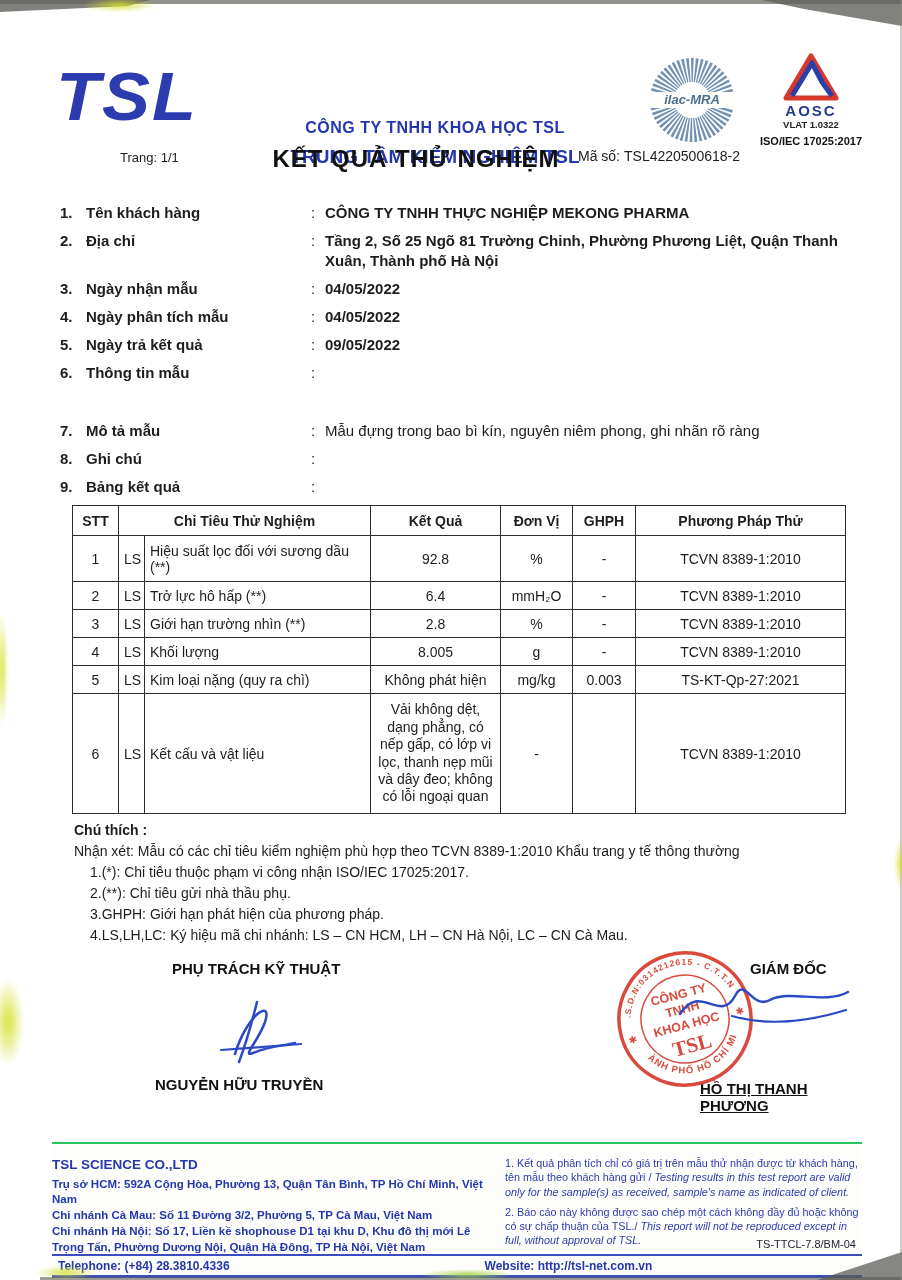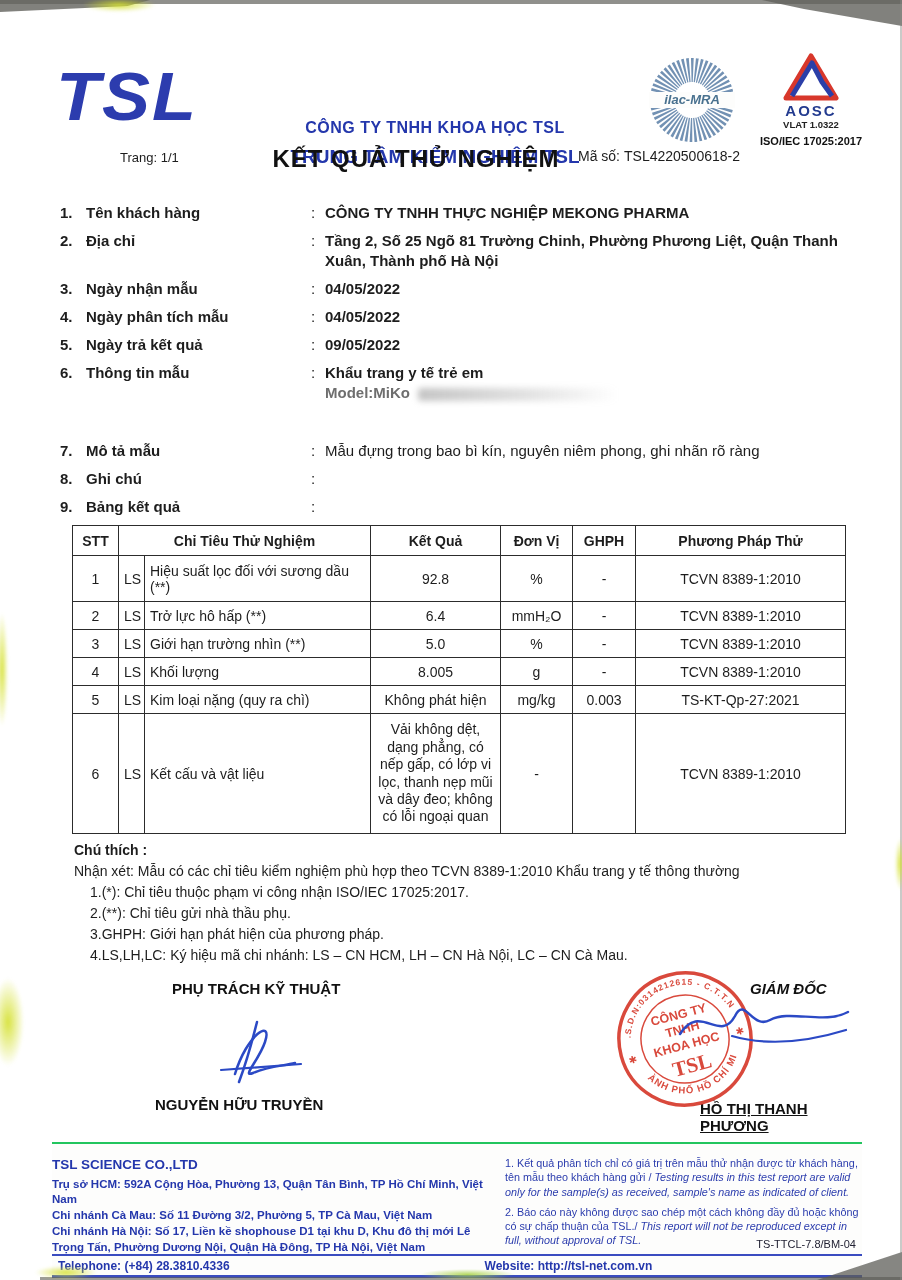--- a/index.html
+++ b/index.html
@@ -160,24 +160,20 @@
       <div class="field">
         <span class="field-no">5.</span>
         <span class="field-label">Ngày trả kết quả</span>
         <span class="field-sep">:</span>
         <span class="field-value fv-b">09/05/2022</span>
       </div>
       <div class="field">
         <span class="field-no">6.</span>
         <span class="field-label">Thông tin mẫu</span>
         <span class="field-sep">:</span>
-        <span class="field-value">
-          <span class="fv-b">Khẩu trang y tế trẻ em</span><br>
-          <span class="line2">Model:MiKo</span><span class="redact"></span>
-        </span>
       </div>
 
       <div class="field-gap"></div>
 
       <div class="field">
         <span class="field-no">7.</span>
         <span class="field-label">Mô tả mẫu</span>
         <span class="field-sep">:</span>
         <span class="field-value">Mẫu đựng trong bao bì kín, nguyên niêm phong, ghi nhãn rõ ràng</span>
       </div>
@@ -231,21 +227,21 @@
           <td class="td-l">Trở lực hô hấp (**)</td>
           <td class="td-c">6.4</td>
           <td class="td-c">mmH₂O</td>
           <td class="td-c">-</td>
           <td class="td-c">TCVN 8389-1:2010</td>
         </tr>
         <tr class="h28">
           <td class="td-c">3</td>
           <td class="td-c">LS</td>
           <td class="td-l">Giới hạn trường nhìn (**)</td>
-          <td class="td-c">5.0</td>
+          <td class="td-c">2.8</td>
           <td class="td-c">%</td>
           <td class="td-c">-</td>
           <td class="td-c">TCVN 8389-1:2010</td>
         </tr>
         <tr class="h28">
           <td class="td-c">4</td>
           <td class="td-c">LS</td>
           <td class="td-l">Khối lượng</td>
           <td class="td-c">8.005</td>
           <td class="td-c">g</td>
@@ -277,21 +273,21 @@
       <div class="notes-title">Chú thích :</div>
       <div class="notes-remark">Nhận xét: Mẫu có các chỉ tiêu kiểm nghiệm phù hợp theo TCVN 8389-1:2010 Khẩu trang y tế thông thường</div>
       <div class="note-item">1.(*): Chỉ tiêu thuộc phạm vi công nhận ISO/IEC 17025:2017.</div>
       <div class="note-item">2.(**): Chỉ tiêu gửi nhà thầu phụ.</div>
       <div class="note-item">3.GHPH: Giới hạn phát hiện của phương pháp.</div>
       <div class="note-item">4.LS,LH,LC: Ký hiệu mã chi nhánh: LS – CN HCM, LH – CN Hà Nội, LC – CN Cà Mau.</div>
     </section>
 
     <section class="signatures">
       <div class="sig-title" style="left:112px; top:4px;">PHỤ TRÁCH KỸ THUẬT</div>
-      <div class="sig-title" style="left:690px; top:4px;font-style:italic;">GIÁM ĐỐC</div>
+      <div class="sig-title" style="left:690px; top:4px;">GIÁM ĐỐC</div>
 
       <div class="stamp">
         <svg width="180" height="170" viewBox="-90 -85 180 170">
           <g transform="rotate(-15)" opacity="0.92">
             <circle r="66" fill="none" stroke="#d63a2c" stroke-width="3.5"></circle>
             <circle r="44" fill="none" stroke="#d63a2c" stroke-width="1.5"></circle>
             <defs>
               <path id="arcTop" d="M -52 -16 A 54.5 54.5 0 0 1 52 -16"></path>
               <path id="arcBot" d="M -46 29 A 54.3 54.3 0 0 0 46 29"></path>
             </defs>

